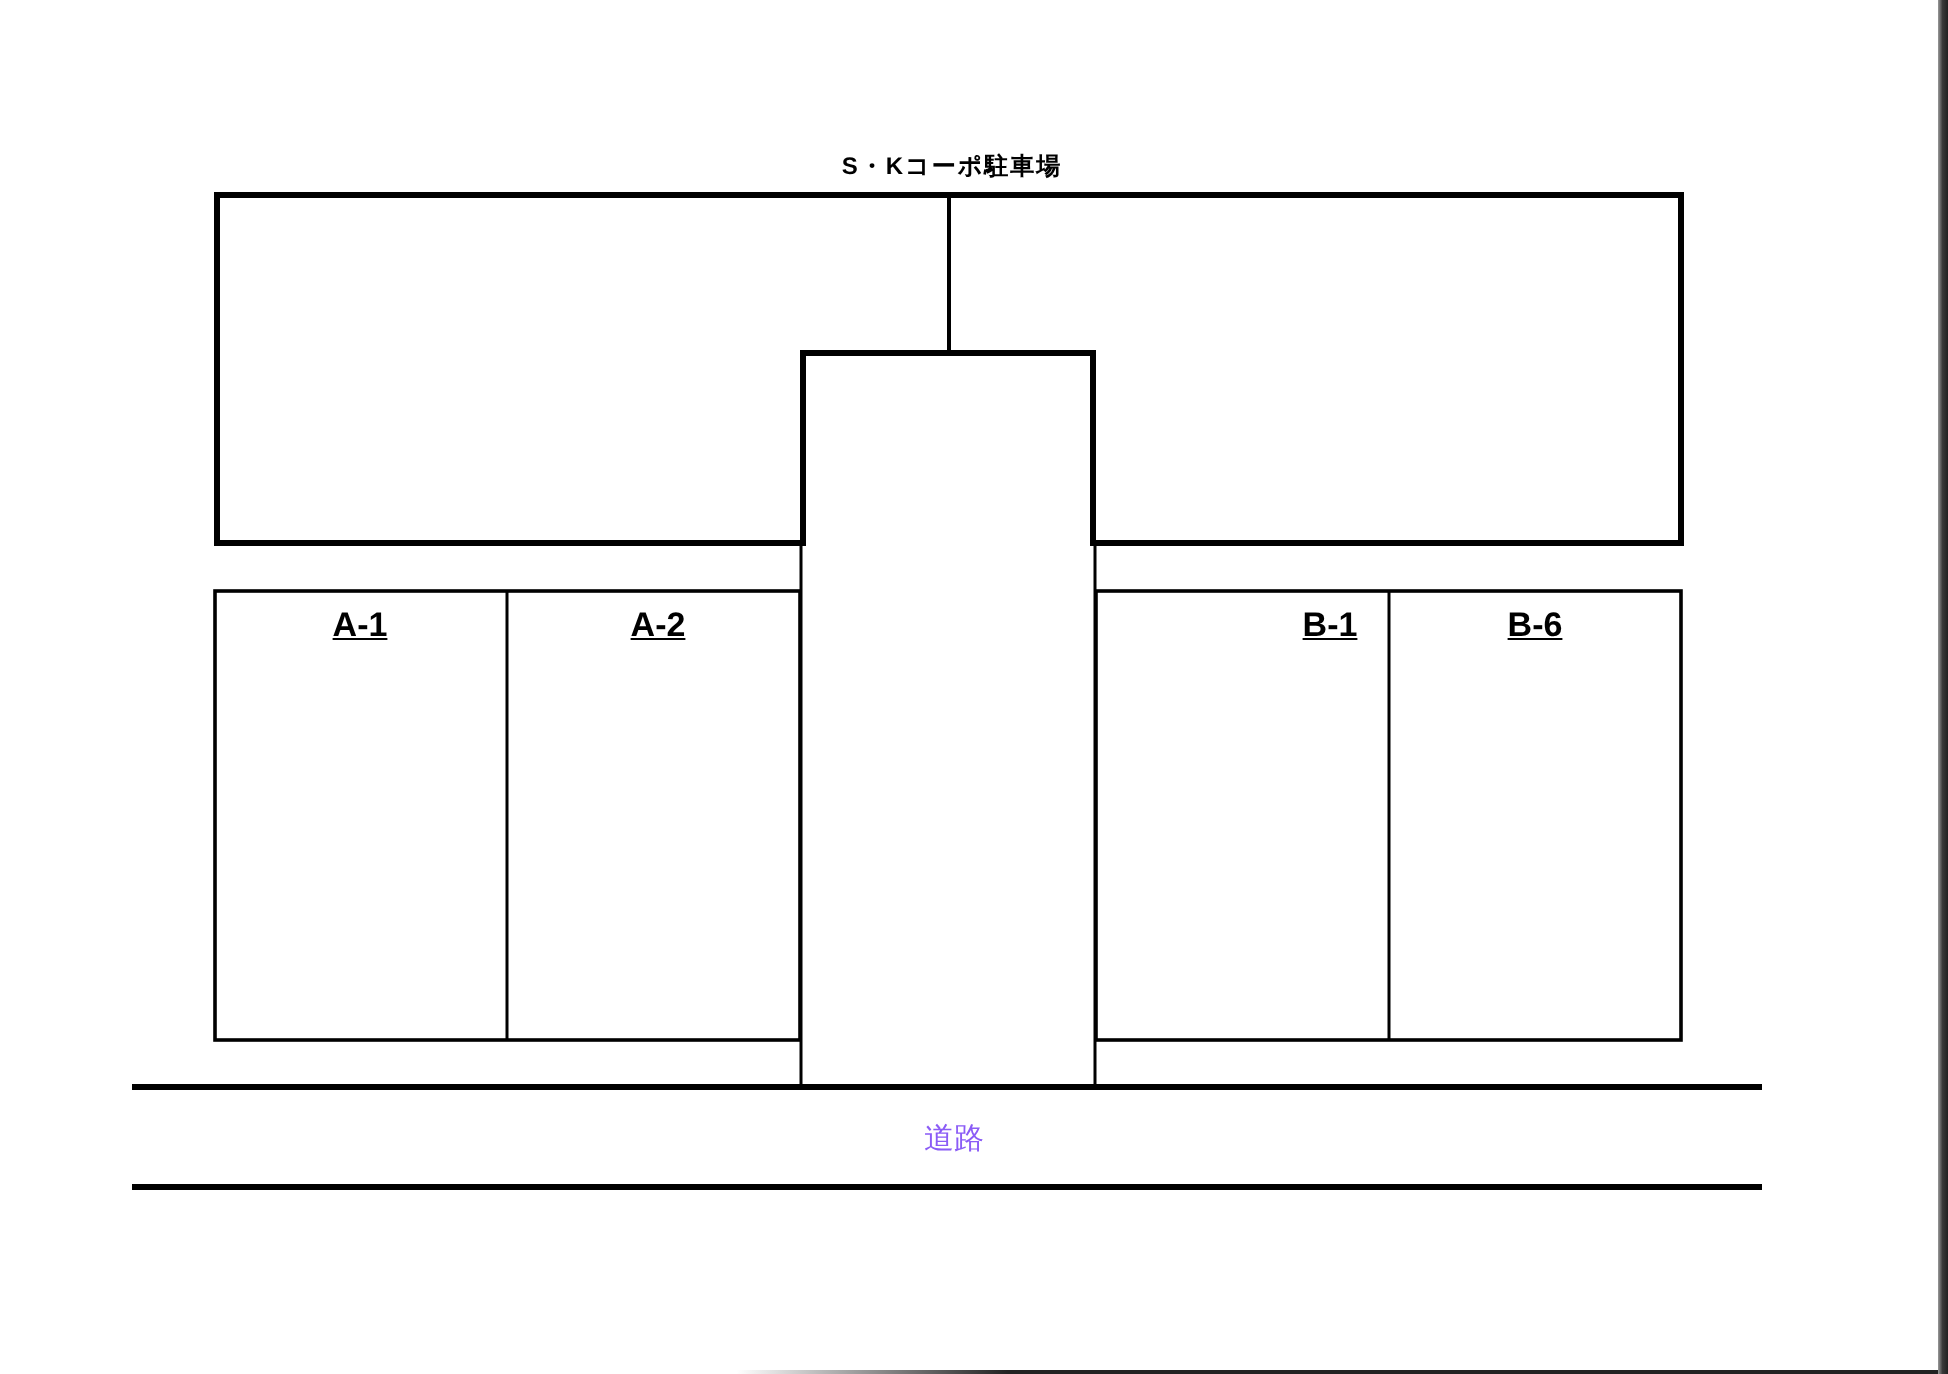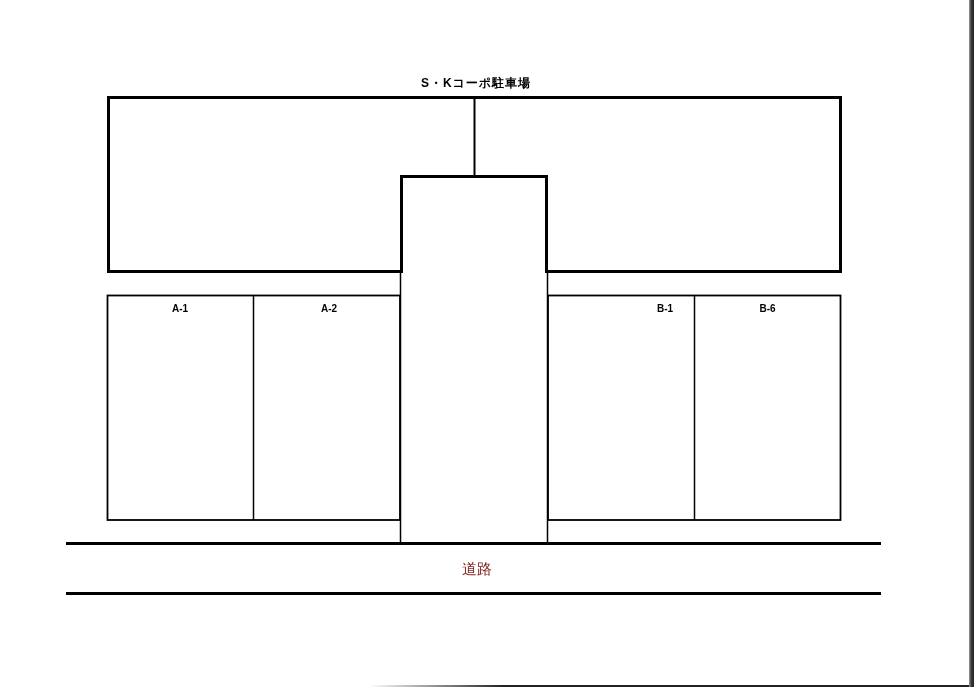--- a/index.html
+++ b/index.html
@@ -29,34 +29,35 @@
   .title {
     left: 326px;
     top: 75px;
     width: 300px;
     font-size: 12px;
     font-weight: bold;
     letter-spacing: 1px;
   }
   .space-label {
     top: 303px;
-    font-size: 10px;
+    font-size: 17px;
     font-weight: bold;
+    text-decoration: underline;
   }
   .space-a1 { left: 107px; width: 146px; }
   .space-a2 { left: 253px; width: 152px; }
   .space-b1 { left: 548px; width: 146px; margin-left: 44px; }
   .space-b2 { left: 694px; width: 147px; }
   .road-label {
     left: 427px;
     top: 560px;
     width: 100px;
     font-size: 15px;
     font-weight: normal;
-    color: #7f1d1d;
+    color: #8b5cf6;
   }
   .page-edge-right {
     position: absolute;
     left: 969px;
     top: 0;
     width: 5px;
     height: 687px;
     background: linear-gradient(to right, #9a9a9a 0%, #3a3a3a 45%, #222222 100%);
   }
   .page-edge-bottom {

